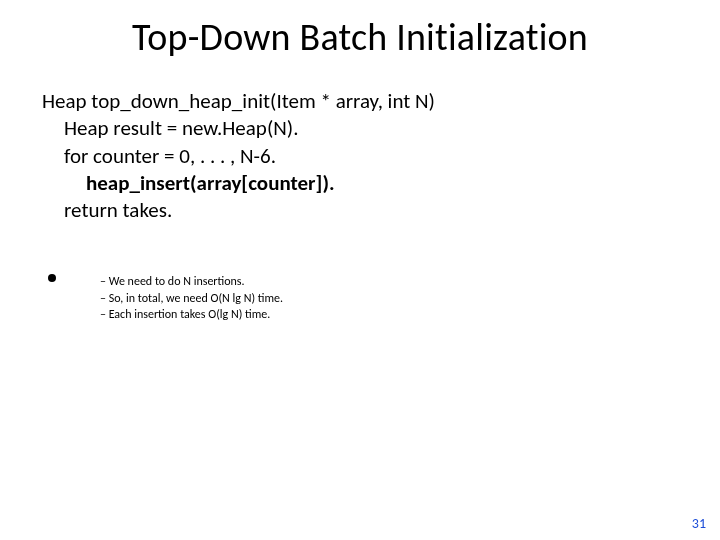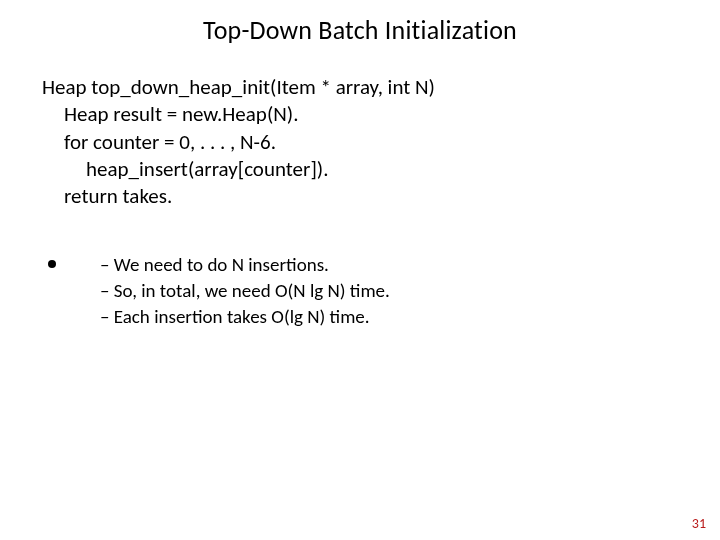--- a/index.html
+++ b/index.html
@@ -13,60 +13,60 @@
     overflow: hidden;
     position: relative;
   }
   .slide {
     width: 720px;
     height: 540px;
     position: relative;
     box-sizing: border-box;
   }
   .title {
-    font-size: 26px;
+    font-size: 38px;
     font-weight: 400;
     text-align: center;
     padding-top: 14px;
     letter-spacing: 0.2px;
   }
   .body {
     padding: 28px 42px 0 42px;
     font-size: 24px;
     line-height: 1.28;
   }
   .pseudocode {
     font-size: 21px;
     line-height: 1.3;
   }
   .ind1 { padding-left: 22px; }
-  .ind2 { padding-left: 44px; }
+  .ind2 { padding-left: 44px; font-weight: bold; }
   ul.bullet {
     list-style: disc;
     margin: 38px 0 0 0;
     padding-left: 28px;
     font-size: 24px;
   }
   ul.bullet > li { padding-left: 4px; }
   ul.dash {
     list-style: none;
     margin: 8px 0 12px 0;
     padding-left: 26px;
-    font-size: 19px;
+    font-size: 12px;
     line-height: 1.35;
   }
   ul.dash > li::before {
     content: "– ";
   }
   .pagenum {
     position: absolute;
     right: 14px;
     bottom: 8px;
     font-size: 14px;
-    color: #b91c1c;
+    color: #1d4ed8;
   }
 </style>
 </head>
 <body>
 
 <div class="slide">
 
   <div class="title">Top-Down Batch Initialization</div>
 
   <div class="body">

